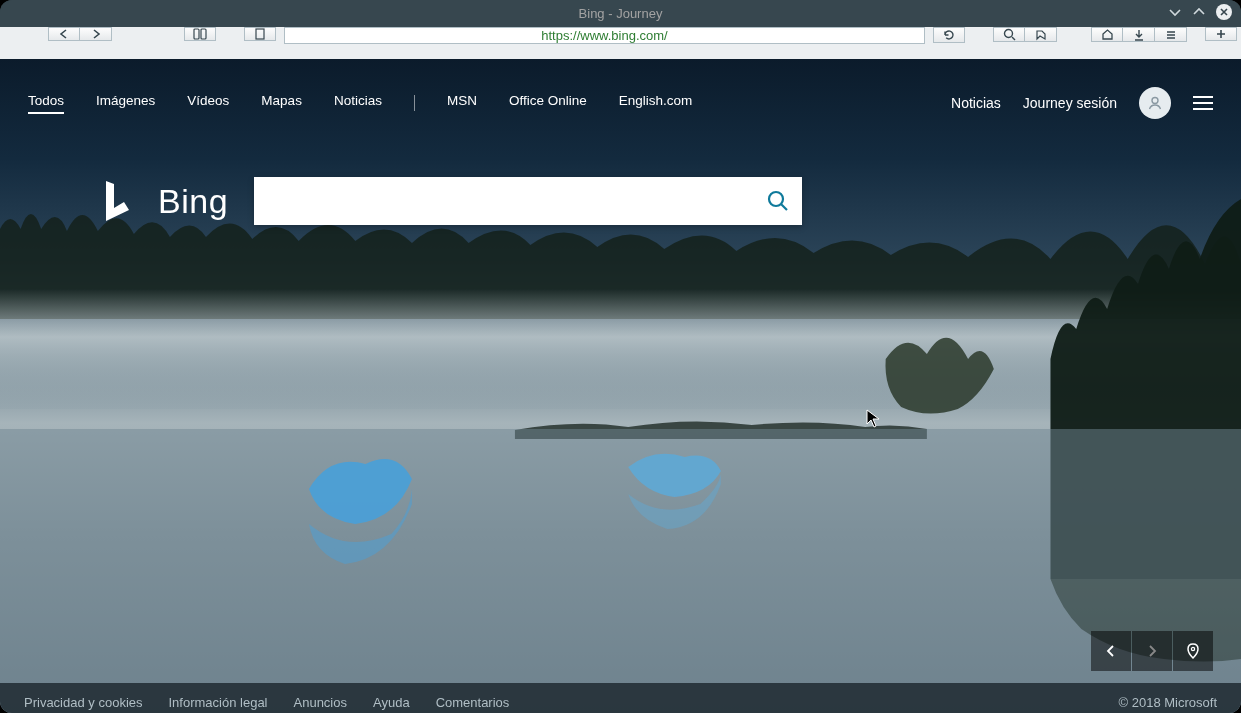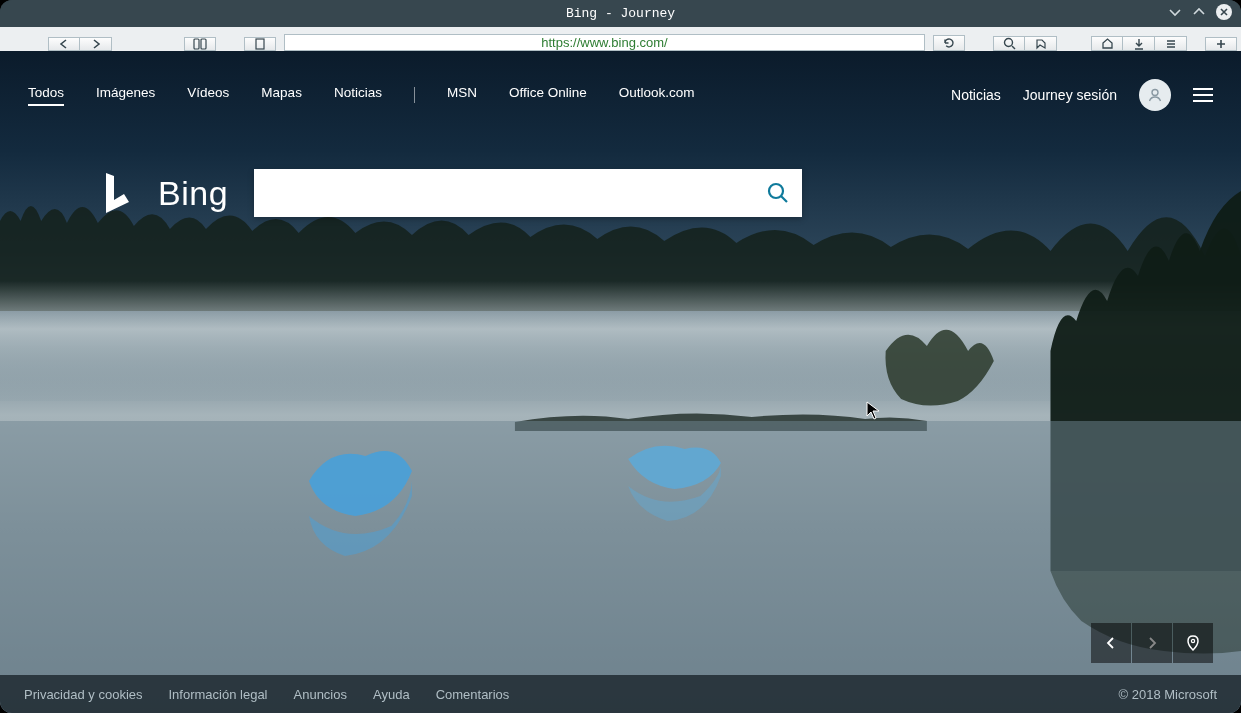--- a/index.html
+++ b/index.html
@@ -16,30 +16,30 @@
 .titlebar {
   height: 27px;
   background: #37474f;
   color: #cfd8dc;
   display: flex;
   align-items: center;
   justify-content: center;
   position: relative;
   font-size: 13px;
 }
-.titlebar .title { color: #ffffff; font-family: Liberation Mono, monospace; }
+.titlebar .title { color: #a3a3a3; }
 .titlebar .ctrls { position: absolute; right: 8px; top: 3px; display: flex; gap: 8px; align-items: center; }
 .titlebar .ctrls svg { cursor: pointer; }
 
 
 .toolbar {
-  height: 24px;
+  height: 32px;
   background: #eceff1;
   display: flex;
-  align-items: flex-end;
+  align-items: flex-start;
   padding: 0 4px;
   gap: 0;
 }
 .tbtn {
   width: 32px;
   display: flex;
   align-items: center;
   justify-content: center;
   border: 1px solid #b0bec5;
   background: linear-gradient(#fdfdfd,#e6e9eb);
@@ -299,21 +299,21 @@
     <div class="topnav">
       <div class="navlinks">
         <a class="active">Todos</a>
         <a>Imágenes</a>
         <a>Vídeos</a>
         <a>Mapas</a>
         <a>Noticias</a>
         <span class="sep"></span>
         <a>MSN</a>
         <a>Office Online</a>
-        <a>Outlook.com</a>
+        <a>English.com</a>
       </div>
       <div class="navright">
         <a>Noticias</a>
         <a>Journey sesión</a>
         <div class="avatar">
           <svg width="18" height="18" viewBox="0 0 18 18">
               <circle cx="9" cy="6.5" r="3" fill="none" stroke="#8a99a2" stroke-width="1.4"></circle>
               <path d="M3.5 15c1-3 4-4 5.5-4s4.5 1 5.5 4" fill="none" stroke="#8a99a2" stroke-width="1.4"></path>
             </svg>
         </div>

